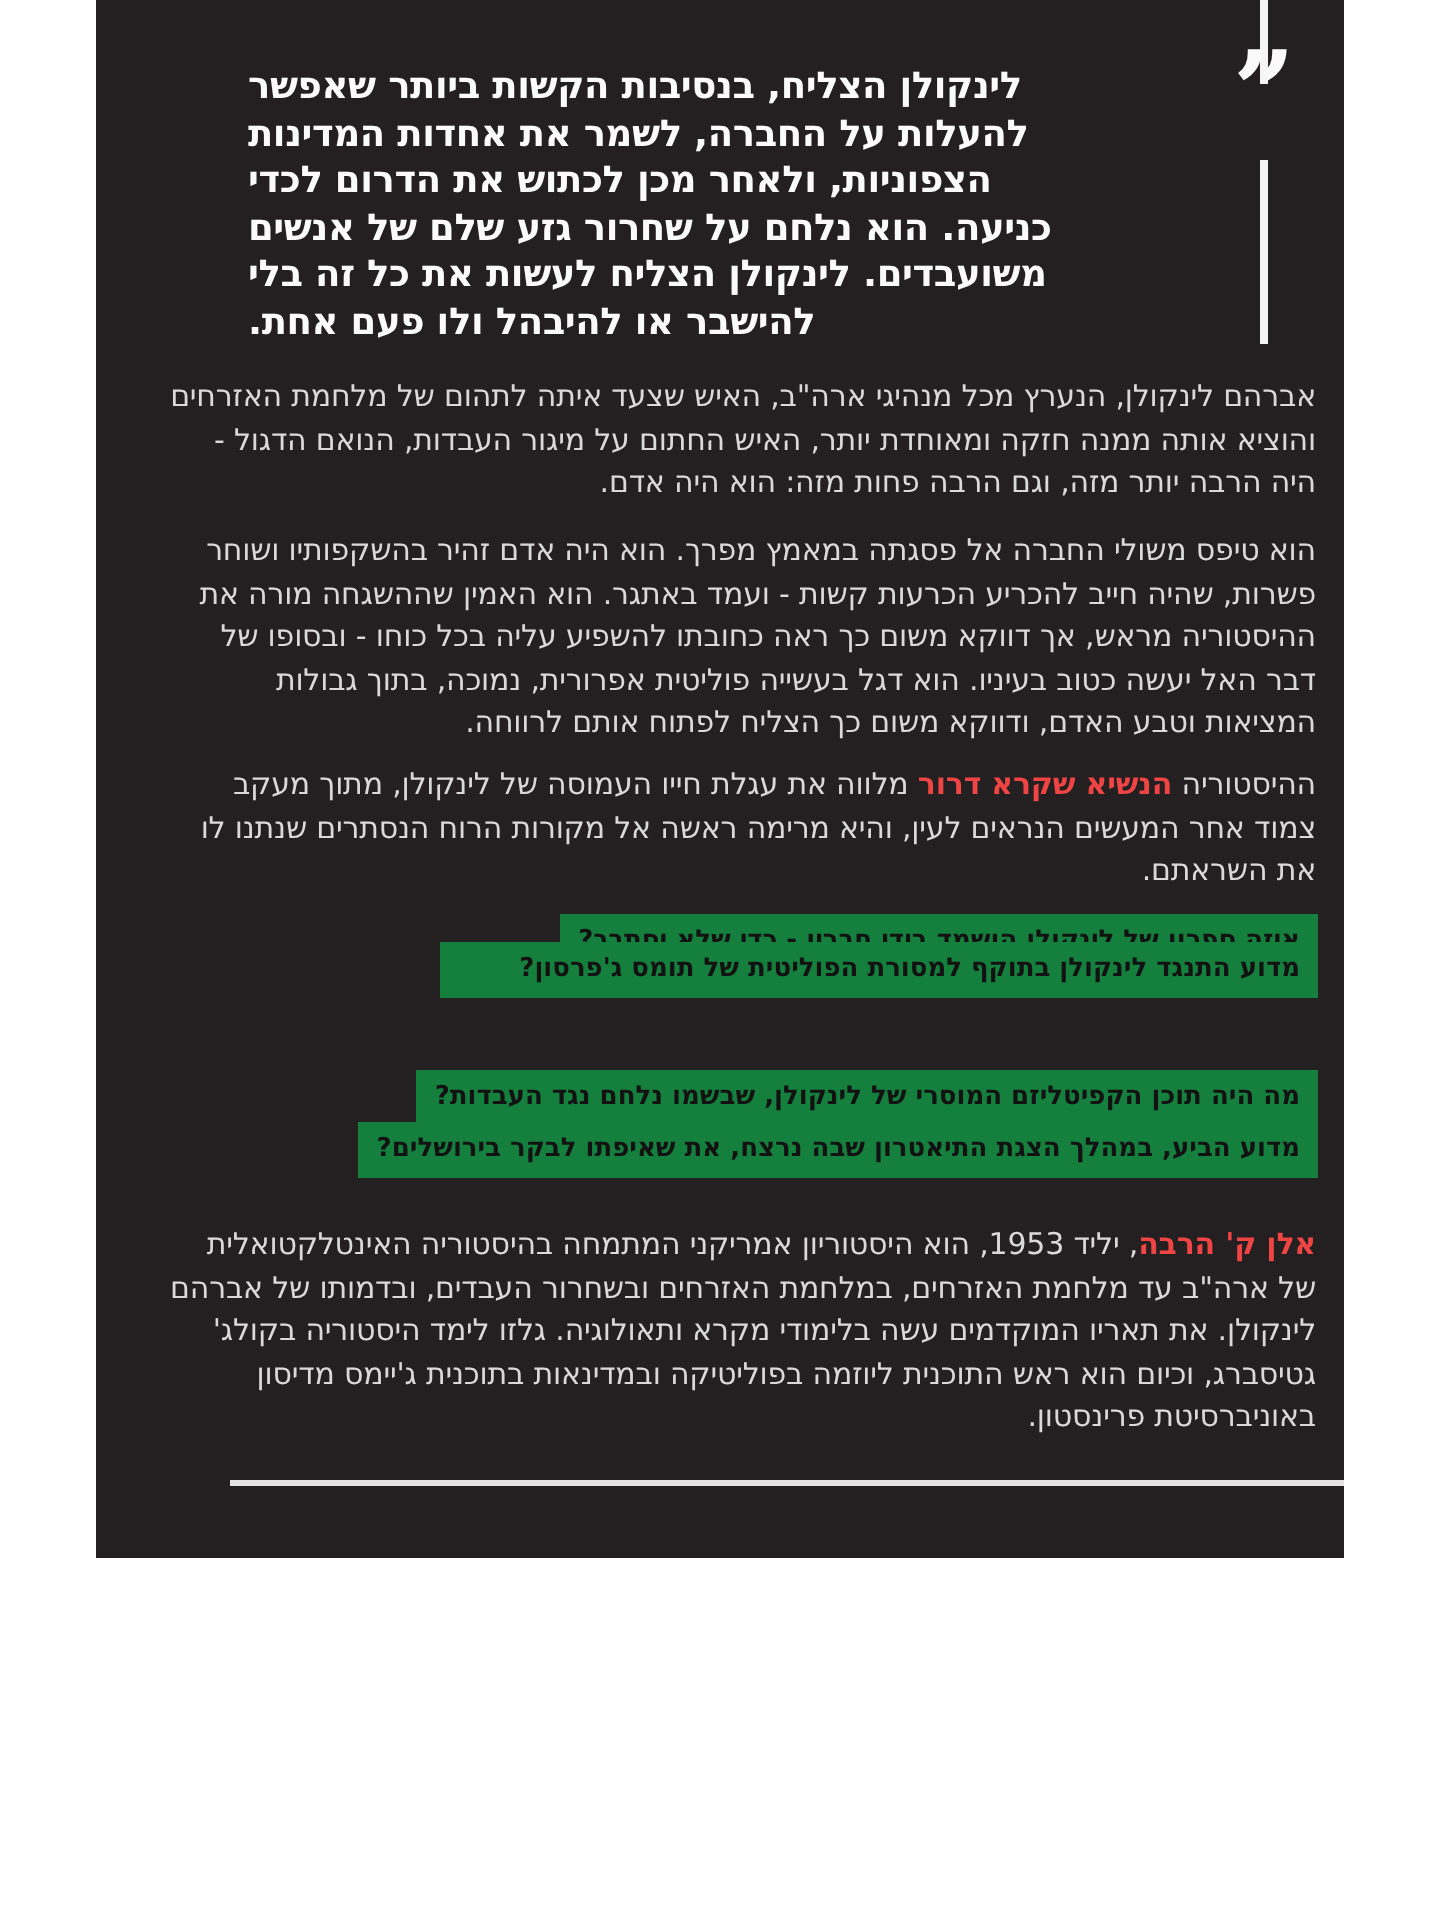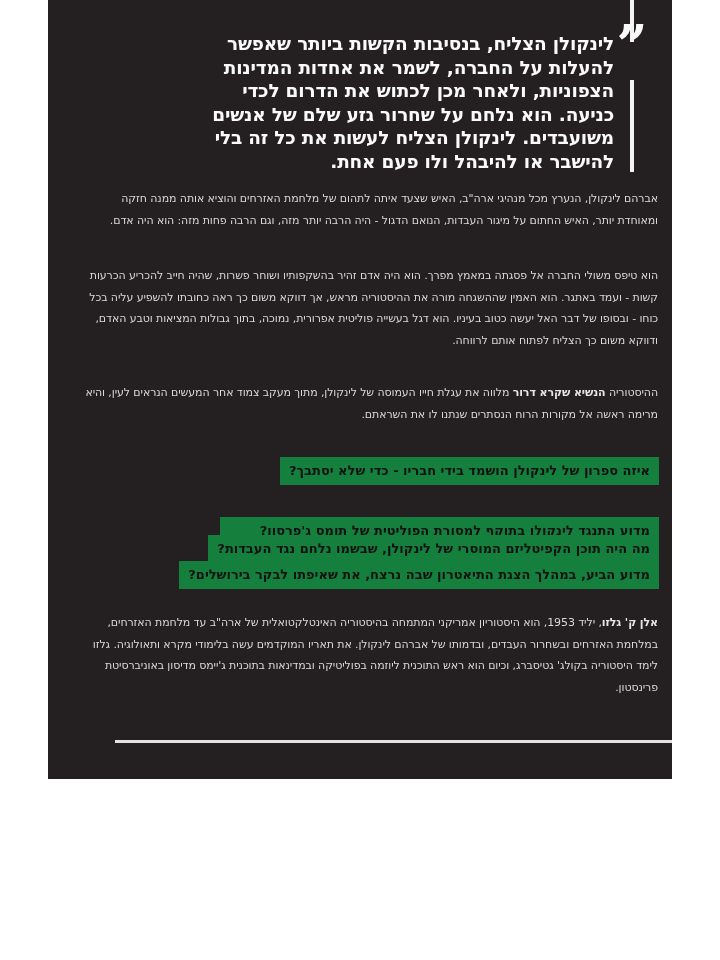--- a/index.html
+++ b/index.html
@@ -17,39 +17,39 @@
   .quote-rule.top{top:0;height:42px;}
   .quote-rule.bottom{top:80px;height:92px;}
   .quote-mark{
     position:absolute;left:556px;top:18px;width:56px;text-align:center;
     font-family:"DejaVu Serif",serif;font-weight:bold;font-size:54px;
     color:#fafafa;line-height:1;direction:ltr;
   }
   .pull-quote{
     position:absolute;top:32px;right:58px;width:490px;
     color:#fafafa;font-weight:bold;font-size:18.5px;line-height:23.5px;
-    text-align:right;letter-spacing:-0.2px;
+    text-align:left;letter-spacing:-0.2px;
   }
   .para{
     position:absolute;right:14px;width:574px;
-    color:#d9d9d9;font-size:11px;line-height:21.6px;text-align:right;
+    color:#d9d9d9;font-size:15px;line-height:21.6px;text-align:right;
     letter-spacing:-0.1px;
   }
-  .para b{color:#e5e5e5;}
+  .para b{color:#ef4444;}
   .p1{top:188px;}
   .p2{top:265px;}
   .p3{top:382px;}
   .bio{top:612px;}
   .qbox{
     position:absolute;right:13px;background:#15803d;color:#121212;
     font-weight:bold;font-size:13px;line-height:17px;
     padding:5px 9px 6px 9px;white-space:nowrap;
   }
   .qb1{top:457px;}
-  .qb2{top:517px;padding-left:40px;}
+  .qb2{top:471px;padding-left:40px;}
   .qb3{top:535px;}
   .qb4{top:561px;}
   .crease{
     position:absolute;top:740px;left:67px;right:0;height:2.5px;
     background:rgba(255,255,255,0.88);
   }
   
   .footer{position:absolute;left:0;top:779px;width:720px;height:181px;background:#ffffff;}
 </style>
 </head>
@@ -79,21 +79,21 @@
     <div class="para p3">
       <span>ההיסטוריה </span><b>הנשיא שקרא דרור</b><span> מלווה את עגלת חייו העמוסה של לינקולן, מתוך מעקב צמוד אחר המעשים הנראים לעין, והיא מרימה ראשה אל מקורות הרוח הנסתרים שנתנו לו את השראתם.</span>
     </div>
 
     <div class="qbox qb1">איזה ספרון של לינקולן הושמד בידי חבריו - כדי שלא יסתבך?</div>
     <div class="qbox qb2">מדוע התנגד לינקולן בתוקף למסורת הפוליטית של תומס ג'פרסון?</div>
     <div class="qbox qb3">מה היה תוכן הקפיטליזם המוסרי של לינקולן, שבשמו נלחם נגד העבדות?</div>
     <div class="qbox qb4">מדוע הביע, במהלך הצגת התיאטרון שבה נרצח, את שאיפתו לבקר בירושלים?</div>
 
     <div class="para bio">
-      <b>אלן ק' גלזו</b><span>, יליד 1953, הוא היסטוריון אמריקני המתמחה בהיסטוריה האינטלקטואלית של ארה"ב עד מלחמת האזרחים, במלחמת האזרחים ובשחרור העבדים, ובדמותו של אברהם לינקולן. את תאריו המוקדמים עשה בלימודי מקרא ותאולוגיה. גלזו לימד היסטוריה בקולג' גטיסברג, וכיום הוא ראש התוכנית ליוזמה בפוליטיקה ובמדינאות בתוכנית ג'יימס מדיסון באוניברסיטת פרינסטון.</span>
+      <b>אלן ק' הרבה</b><span>, יליד 1953, הוא היסטוריון אמריקני המתמחה בהיסטוריה האינטלקטואלית של ארה"ב עד מלחמת האזרחים, במלחמת האזרחים ובשחרור העבדים, ובדמותו של אברהם לינקולן. את תאריו המוקדמים עשה בלימודי מקרא ותאולוגיה. גלזו לימד היסטוריה בקולג' גטיסברג, וכיום הוא ראש התוכנית ליוזמה בפוליטיקה ובמדינאות בתוכנית ג'יימס מדיסון באוניברסיטת פרינסטון.</span>
     </div>
 
     <div class="crease"></div>
   </div>
 
   <div class="footer">
 
     
 
     

